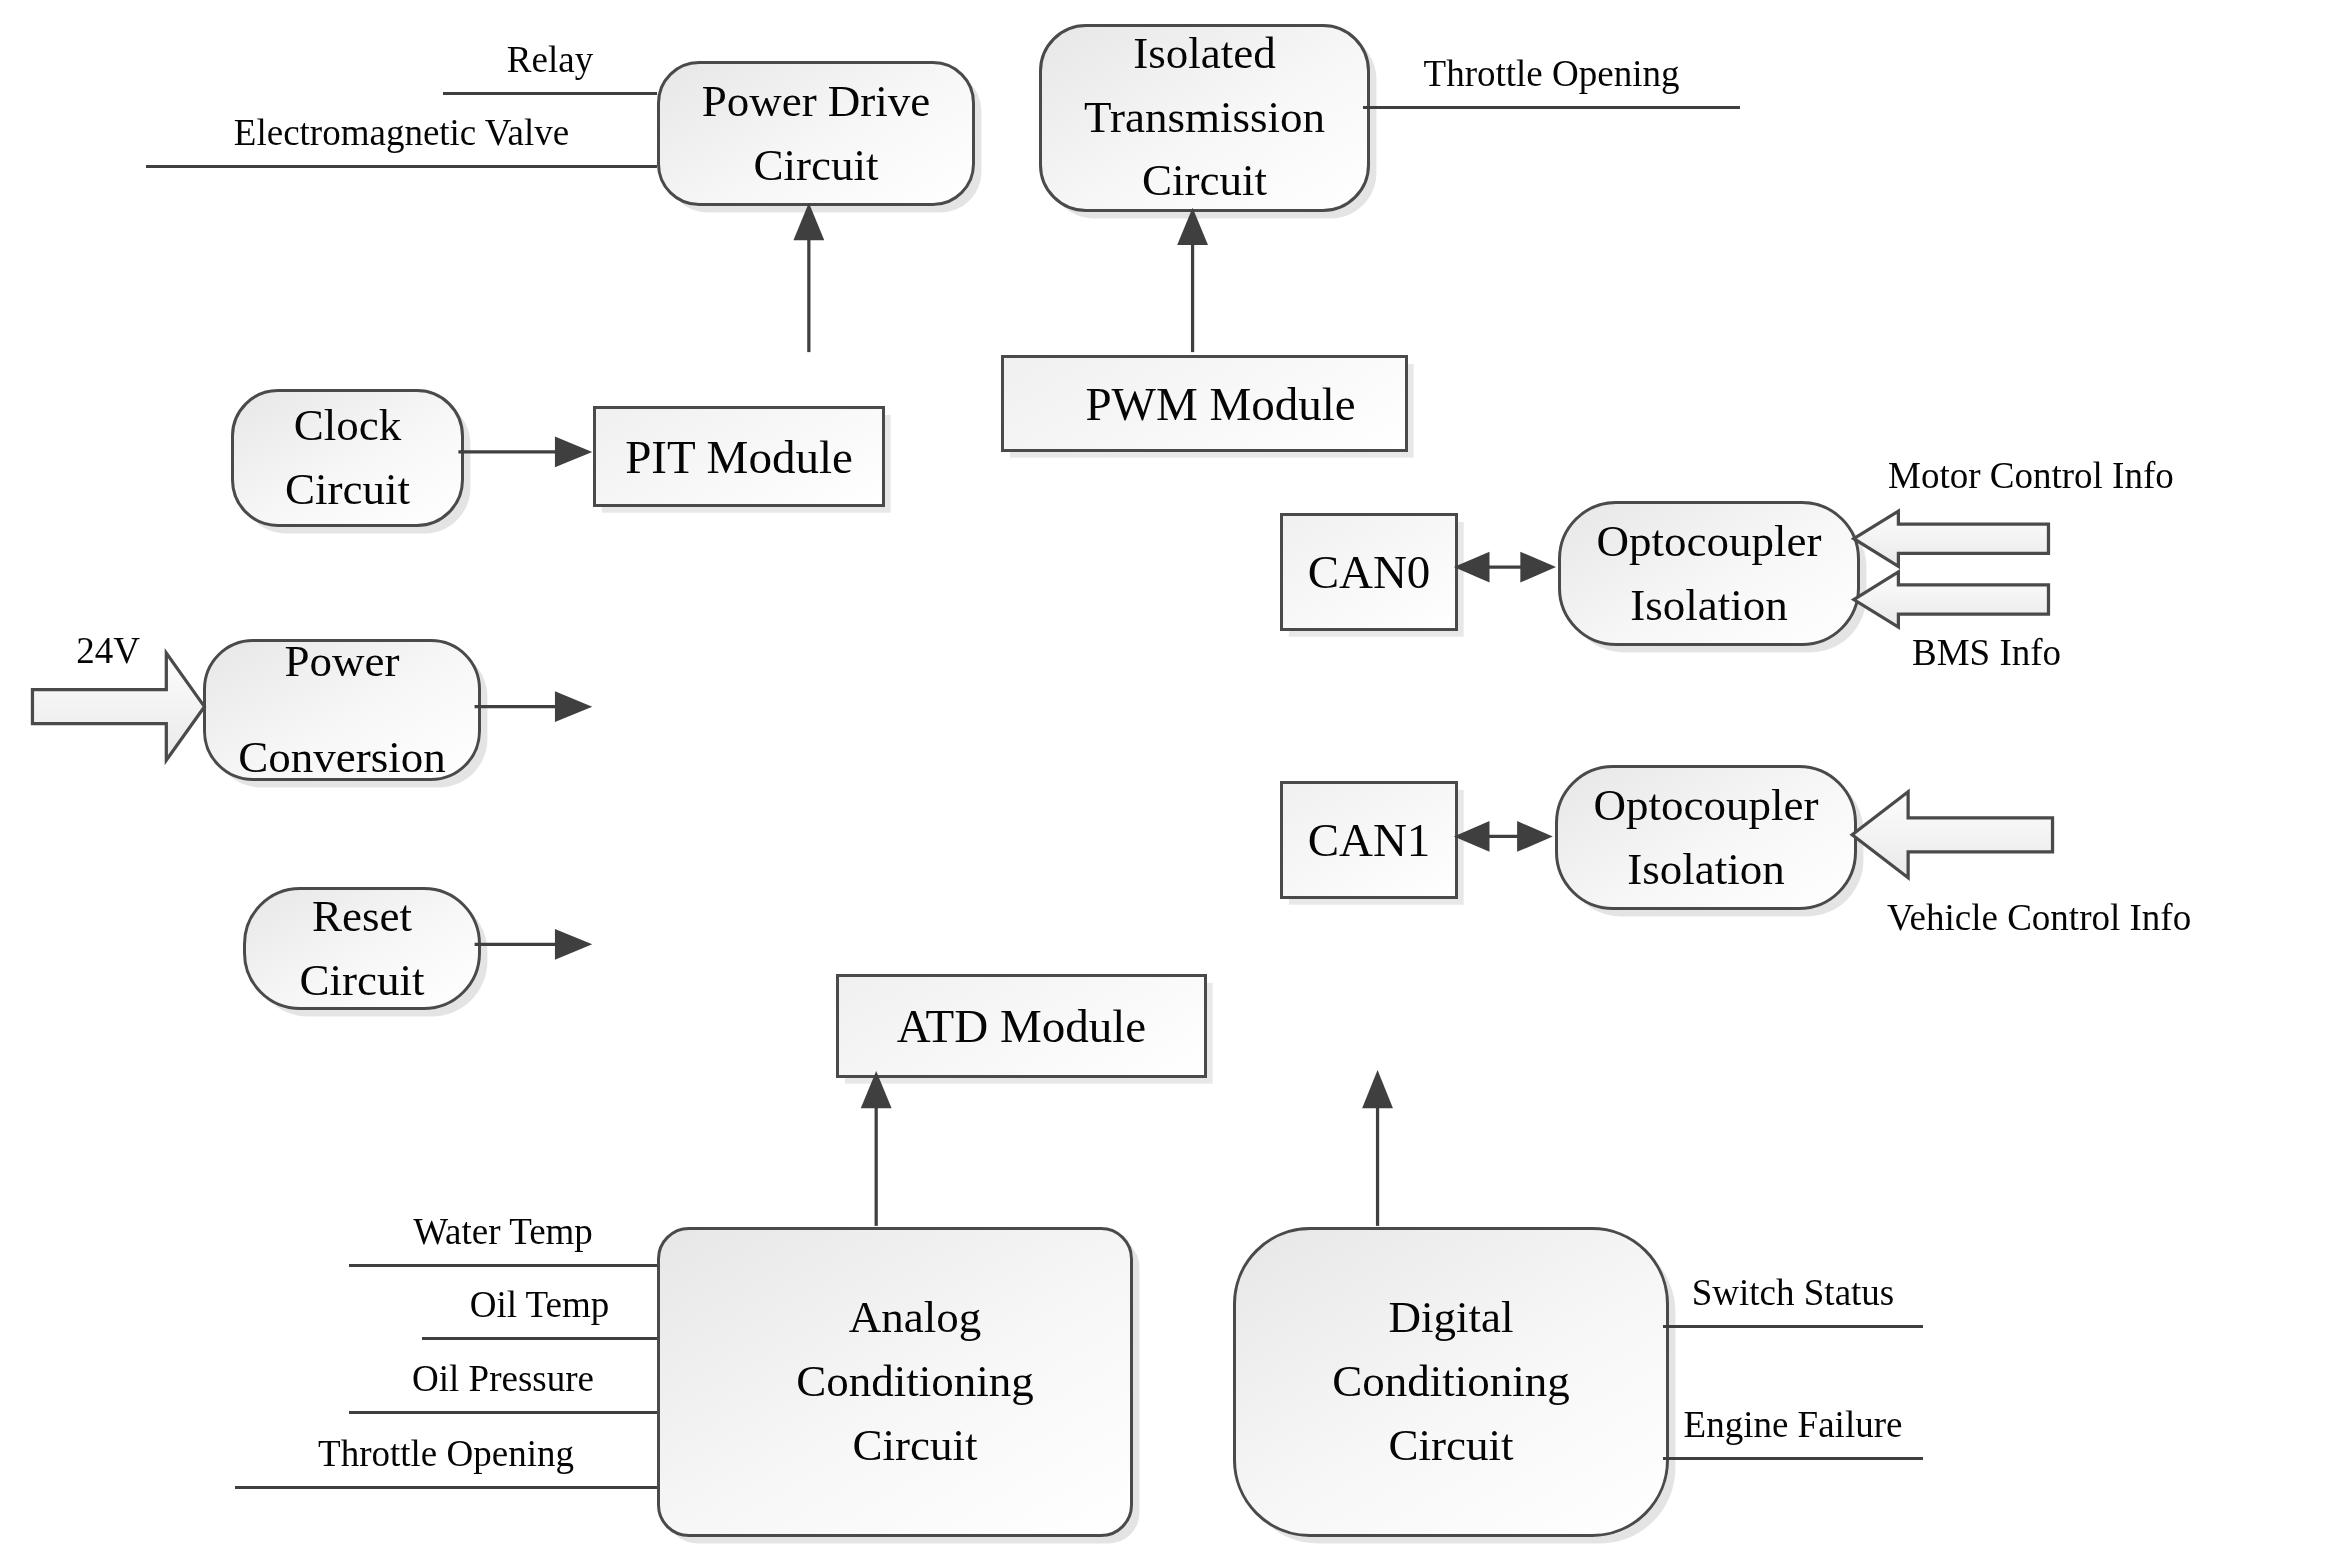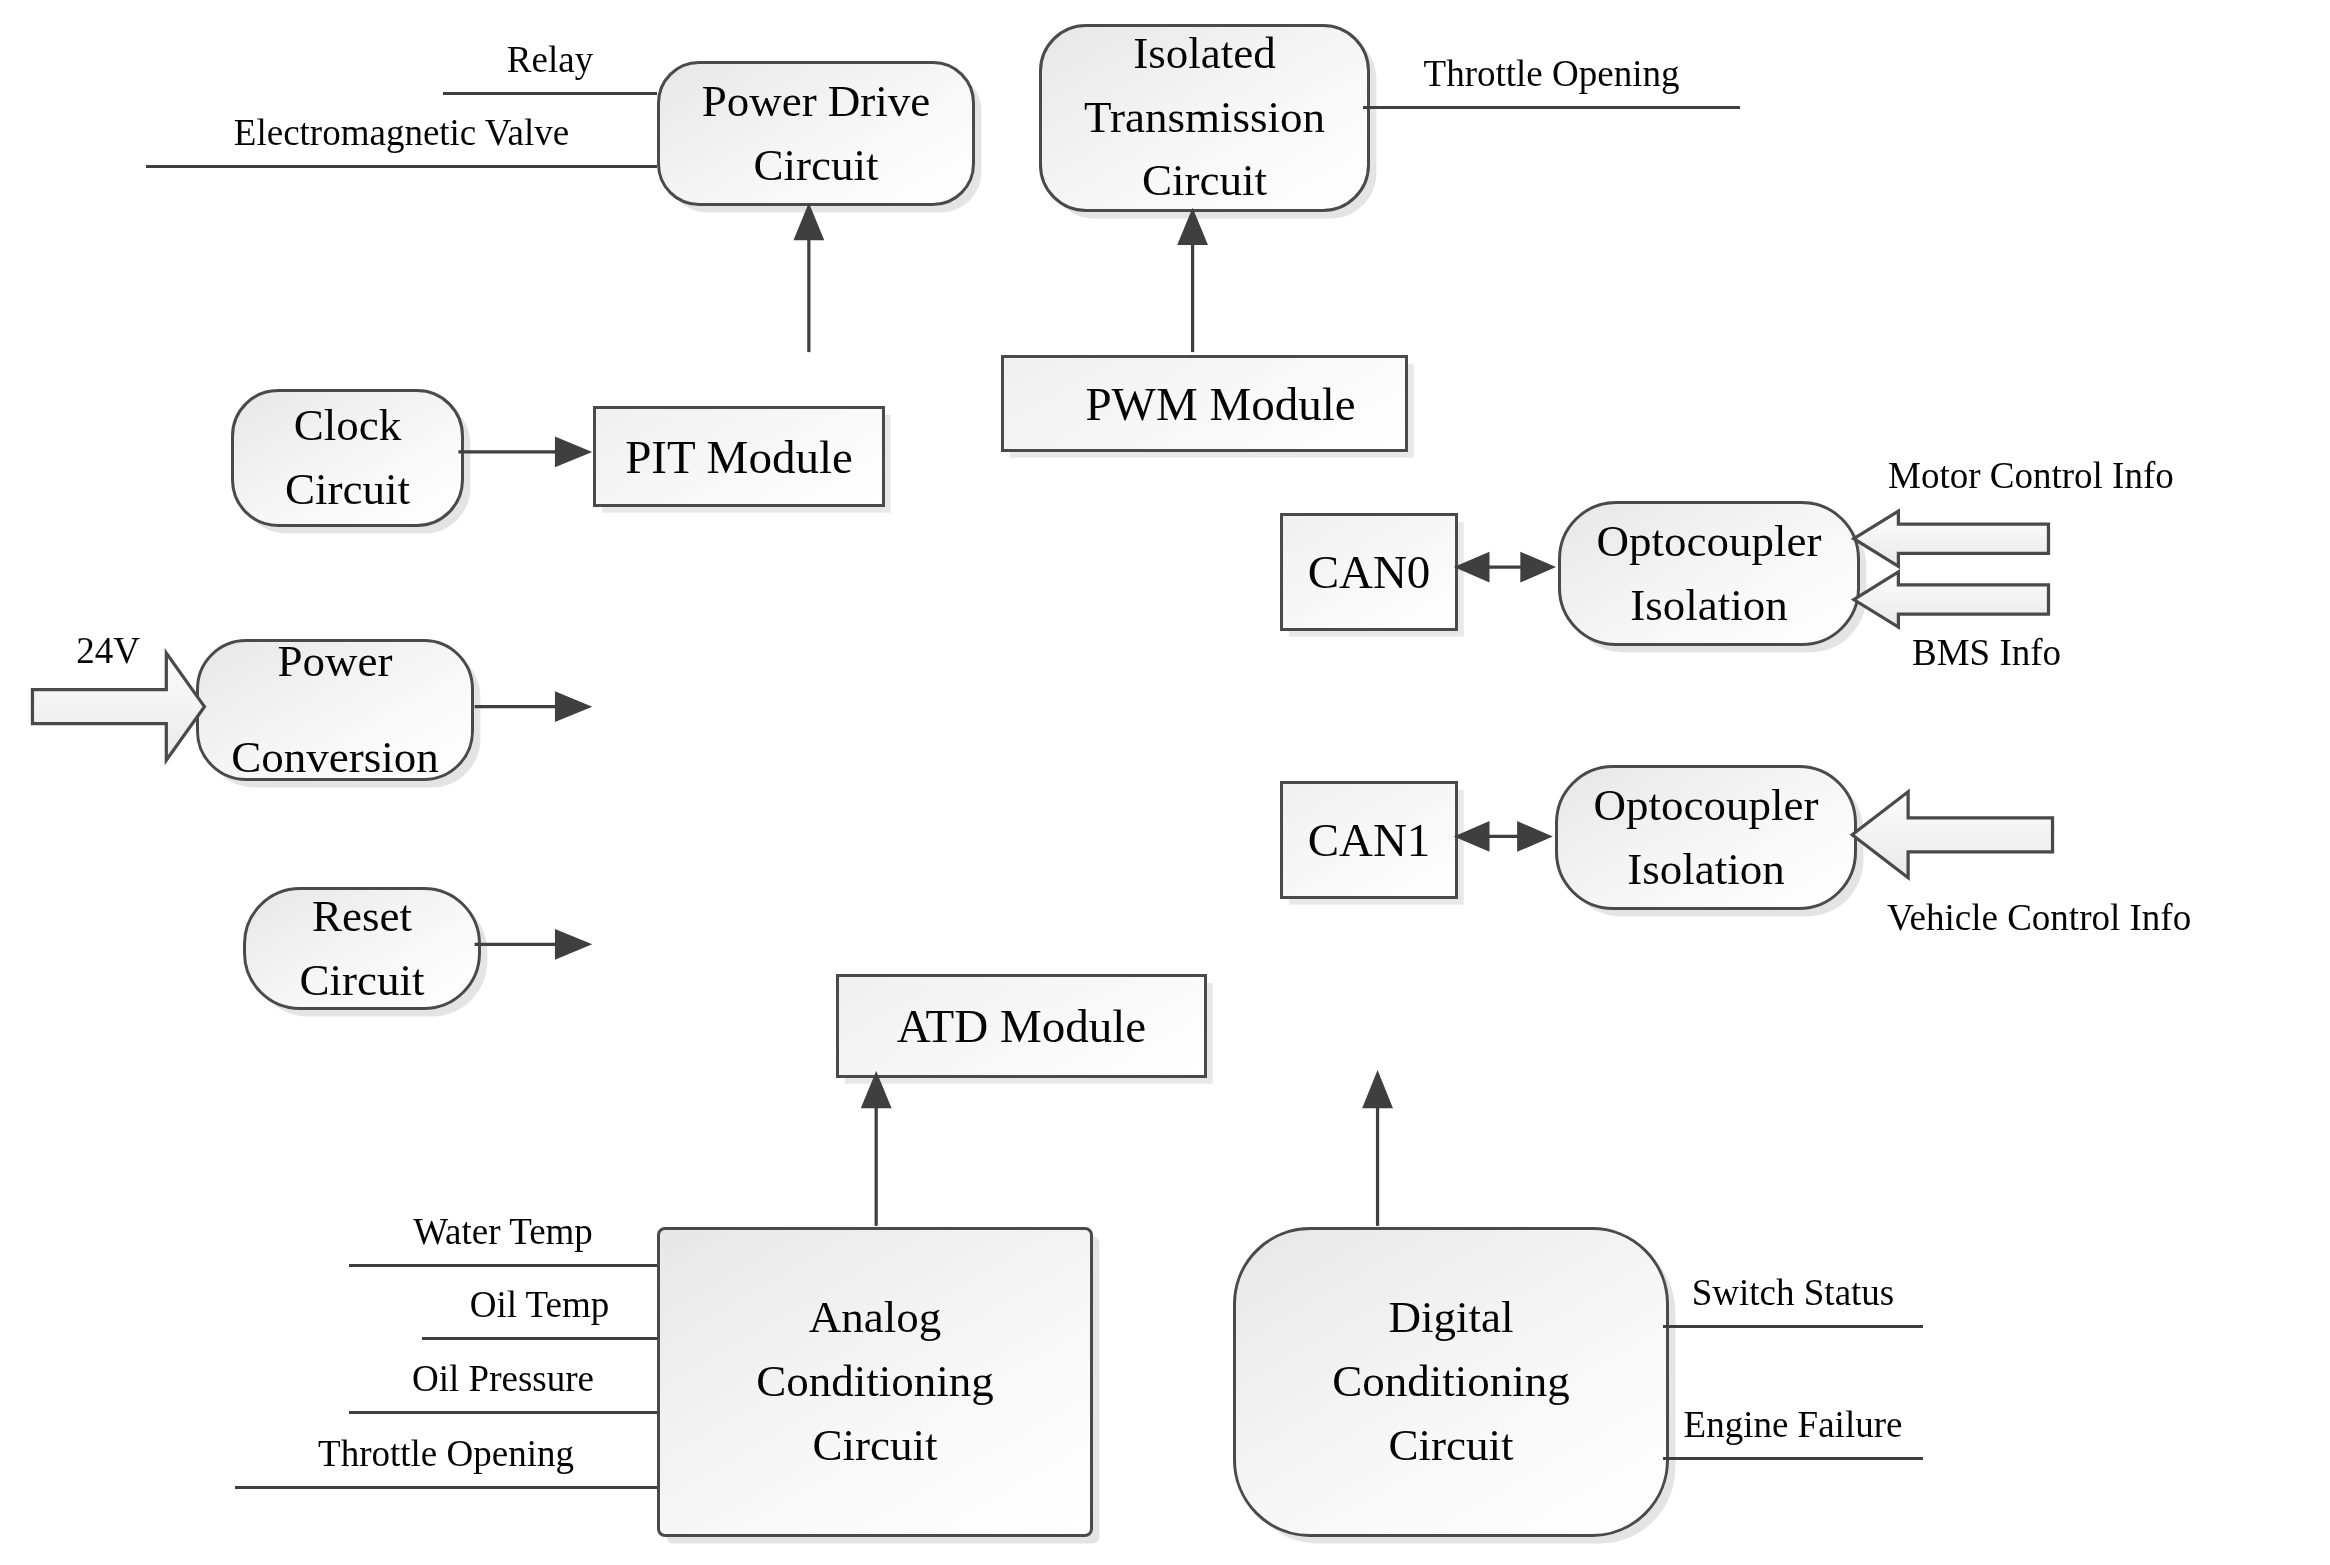--- a/index.html
+++ b/index.html
@@ -71,37 +71,37 @@
   </div>
   <div class="rbox" style="left:1039px;top:23.5px;width:325px;height:182px;border-radius:47px;">
     <span>Isolated</span>
     <span>Transmission</span>
     <span>Circuit</span>
   </div>
   <div class="rbox" style="left:231px;top:389px;width:227px;height:132px;border-radius:47px;">
     <span>Clock</span>
     <span>Circuit</span>
   </div>
-  <div class="rbox" style="left:196px;top:639px;width:272px;height:136px;border-radius:50px;gap:32px;">
+  <div class="rbox" style="left:203px;top:639px;width:272px;height:136px;border-radius:50px;gap:32px;">
     <span>Power</span>
     <span>Conversion</span>
   </div>
   <div class="rbox" style="left:243px;top:887px;width:232px;height:117px;border-radius:57px;">
     <span>Reset</span>
     <span>Circuit</span>
   </div>
   <div class="rbox" style="left:1558px;top:501px;width:296px;height:139px;border-radius:58px;">
     <span>Optocoupler</span>
     <span>Isolation</span>
   </div>
   <div class="rbox" style="left:1555px;top:765px;width:296px;height:139px;border-radius:58px;">
     <span>Optocoupler</span>
     <span>Isolation</span>
   </div>
-  <div class="rbox" style="left:657px;top:1227px;width:430px;height:304px;border-radius:8px;">
+  <div class="rbox" style="left:657px;top:1227px;width:430px;height:304px;border-radius:32px;padding-left:40px;">
     <span>Analog</span>
     <span>Conditioning</span>
     <span>Circuit</span>
   </div>
   <div class="rbox" style="left:1233px;top:1227px;width:430px;height:304px;border-radius:77px;">
     <span>Digital</span>
     <span>Conditioning</span>
     <span>Circuit</span>
   </div>
 

